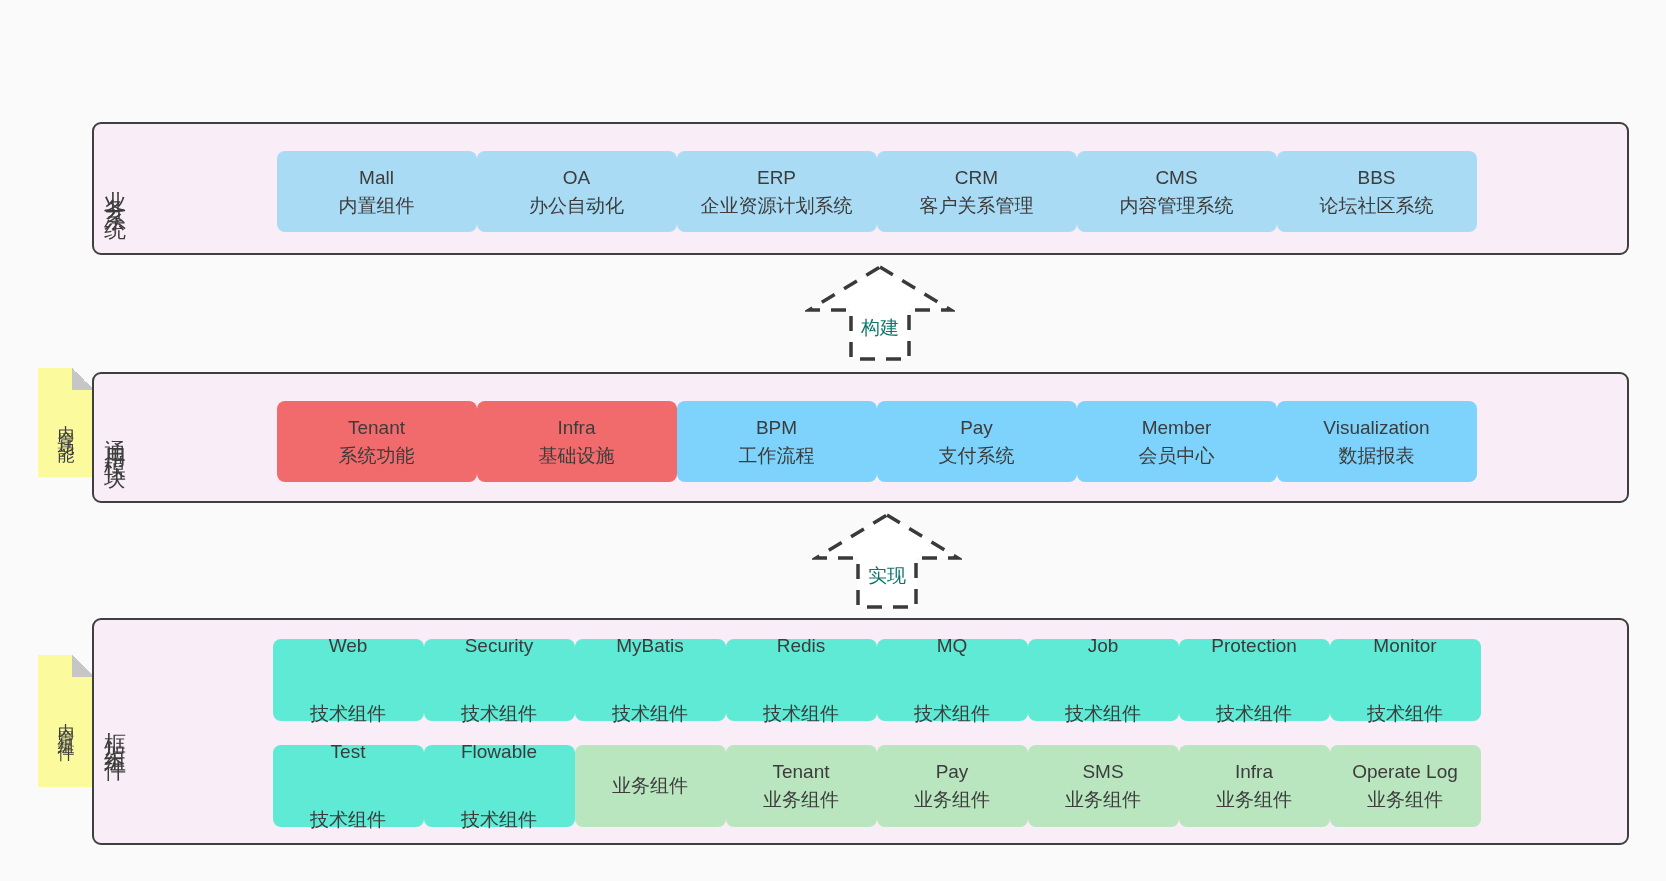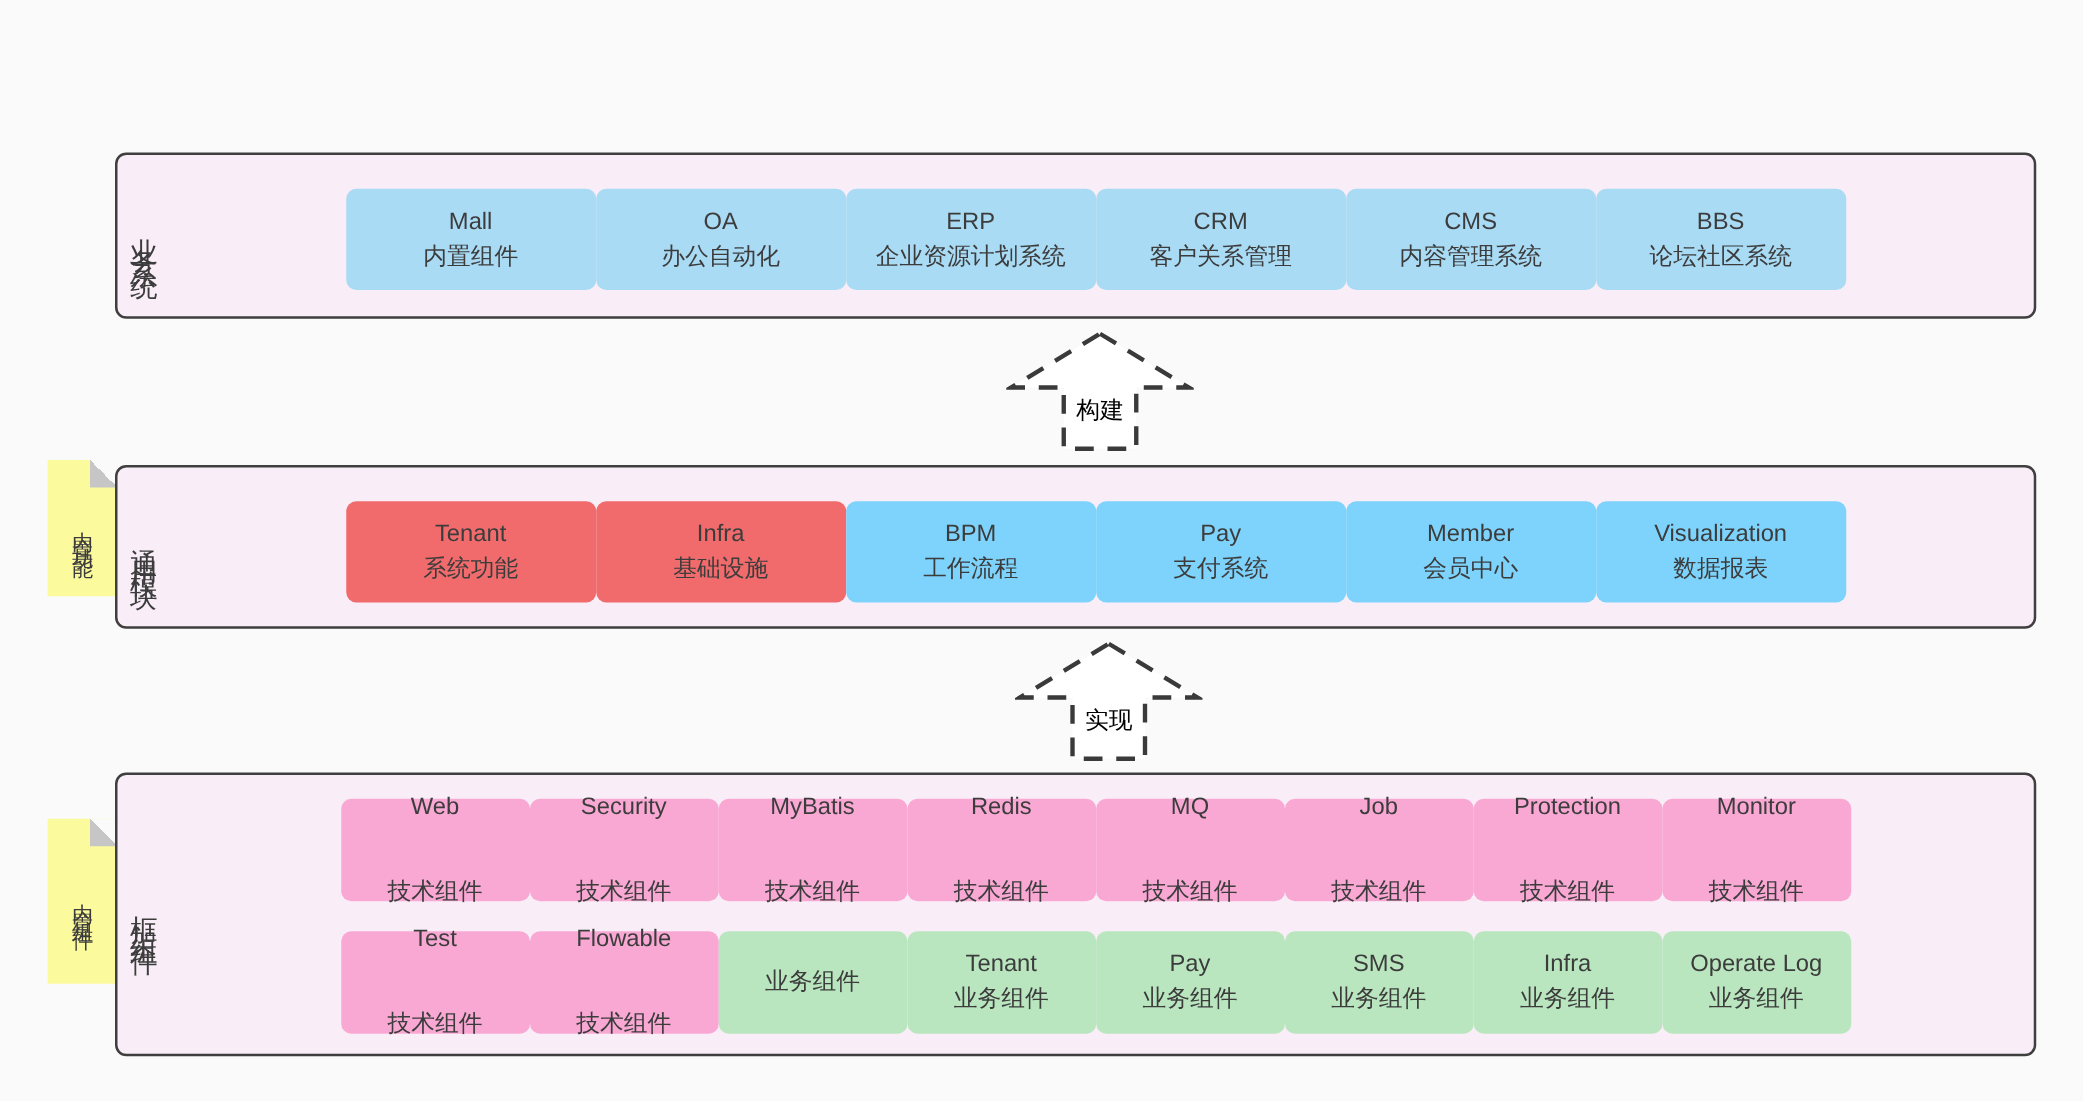--- a/index.html
+++ b/index.html
@@ -38,21 +38,21 @@
   .box {
     display:flex; flex-direction:column; align-items:center; justify-content:center;
     text-align:center; border-radius:8px;
     font-size:19px; line-height:1.45; padding:2px 6px;
   }
   .w200 { width:200px; height:81px; }
   .w151 { width:151px; height:82px; }
   .blue   { background:#a9dbf5; }
   .red    { background:#f16b6c; }
   .pink   { background:#7dd3fc; }
-  .gdark  { background:#f9a8d4;gap:40px; }
+  .gdark  { background:#5eead4;gap:40px; }
   .glight { background:#b9e6bf; }
 
   .note {
     position:absolute; left:38px; width:56px;
     background:#fbfb9d;
     display:flex; align-items:center; justify-content:center;
   }
   #note-features   { top:368px; height:109px; }
   #note-components { top:655px; height:132px; }
   .note-text {
@@ -66,21 +66,21 @@
   }
 
   .arrow {
     position:absolute; width:150px; height:100px;
   }
   #arrow-build     { left:805px; top:263px; }
   #arrow-implement { left:812px; top:511px;text-align:right; }
   .arrow svg { display:block; }
   .arrow-label {
     position:absolute; left:50%; top:52px; transform:translateX(-50%);
-    background:#ffffff; font-size:19px; color:#000000; padding:0 2px;
+    background:#ffffff; font-size:19px; color:#0f766e; padding:0 2px;
     white-space:nowrap;
   }
 </style>
 </head>
 <body>
 
 <div class="note" id="note-features">
   <div class="note-fold"></div>
   <div class="note-text">内置功能</div>
 </div>

